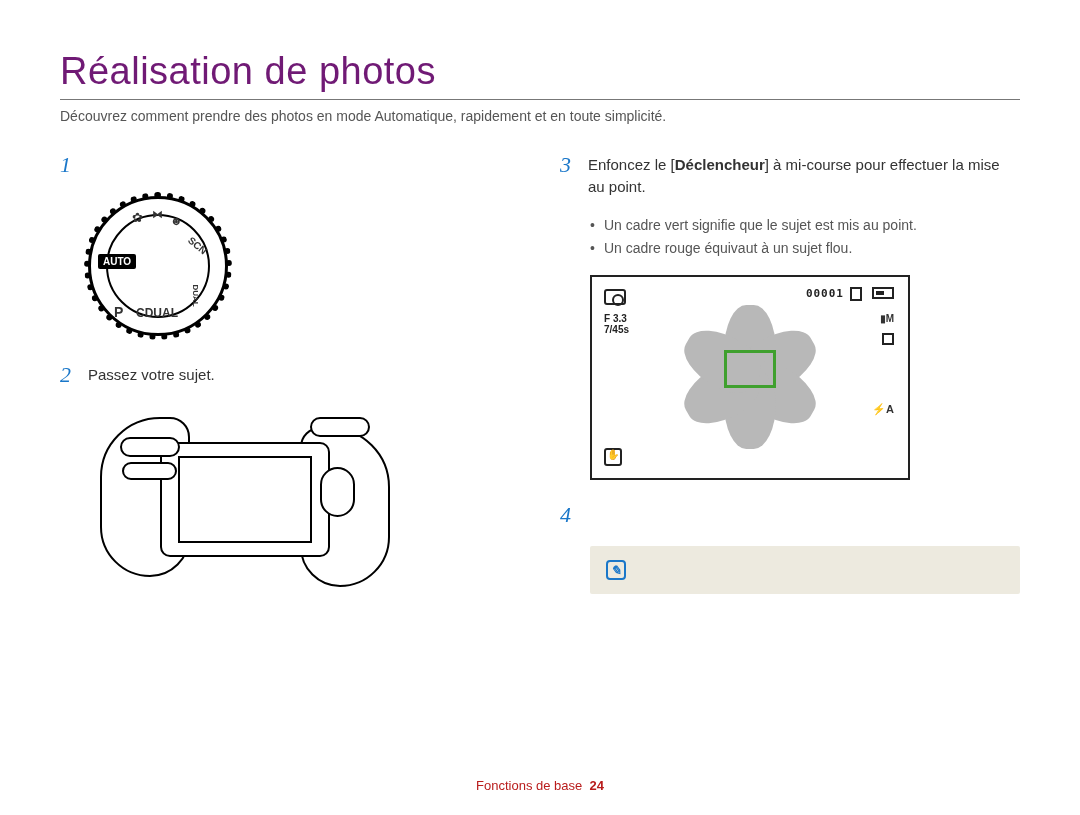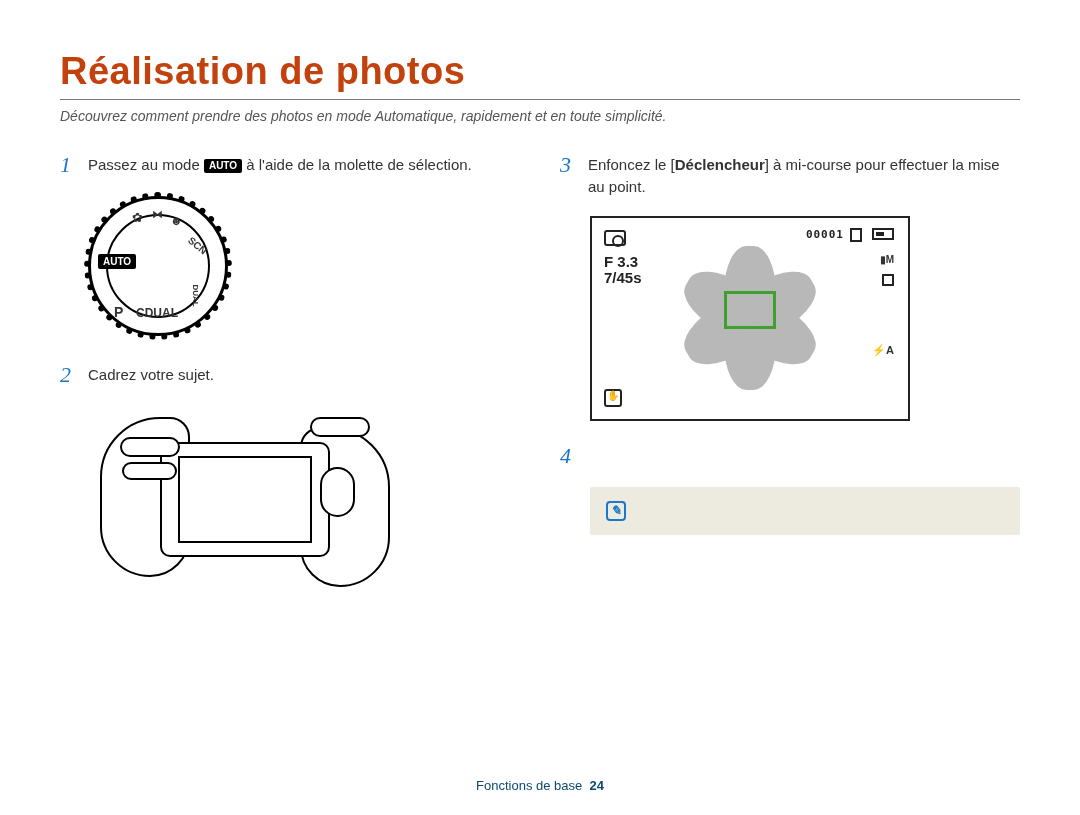--- a/index.html
+++ b/index.html
@@ -1,20 +1,20 @@
 <!DOCTYPE html>
 <html><head>
   <meta charset="utf-8">
   <style>
     * { box-sizing: border-box; margin: 0; padding: 0; }
     html, body { width: 1080px; height: 815px; background: #ffffff; font-family: "Helvetica Neue", Helvetica, Arial, sans-serif; color: #333; }
     .page { width: 1080px; height: 815px; position: relative; padding: 50px 60px 30px 60px; }
-    h1.title { font-size: 38px; font-weight: 700; color: #c2410c; letter-spacing: 0.5px; margin-bottom: 6px; }
+    h1.title { font-size: 38px; font-weight: 400; color: #701a75; letter-spacing: 0.5px; margin-bottom: 6px; }
     .hr { border-top: 1px solid #777; margin-bottom: 8px; }
-    .subtitle { font-size: 14px; color: #555; margin-bottom: 28px; font-style: italic; }
+    .subtitle { font-size: 14px; color: #555; margin-bottom: 28px; }
     .columns { display: flex; gap: 40px; }
     .col { flex: 1; }
     .step { display: flex; gap: 8px; margin-bottom: 18px; }
     .step-num { font-family: Georgia, "Times New Roman", serif; font-style: italic; font-size: 22px; color: #1a77c9; min-width: 20px; line-height: 1.2; }
     .step-text { font-size: 15px; color: #333; line-height: 1.45; padding-top: 2px; }
     .inline-badge { display: inline-block; background: #000; color: #fff; font-size: 10px; font-weight: bold; padding: 1px 5px; border-radius: 2px; vertical-align: middle; line-height: 1.2; }
     .bullets { margin-left: 30px; margin-top: 6px; margin-bottom: 16px; }
     .bullets li { font-size: 14px; color: #555; list-style: none; position: relative; padding-left: 14px; margin-bottom: 4px; line-height: 1.4; }
     .bullets li::before { content: "•"; position: absolute; left: 0; top: 0; }
 
@@ -40,21 +40,21 @@
     .hand-r { position: absolute; right: 0; top: 20px; width: 90px; height: 160px; border: 2px solid #000; border-radius: 20px 60px 50px 40px; background: #fff; }
     .finger-l1 { position: absolute; left: 20px; top: 30px; width: 60px; height: 20px; border: 2px solid #000; border-radius: 20px; background: #fff; }
     .finger-l2 { position: absolute; left: 22px; top: 55px; width: 55px; height: 18px; border: 2px solid #000; border-radius: 20px; background: #fff; }
     .finger-r1 { position: absolute; right: 20px; top: 10px; width: 60px; height: 20px; border: 2px solid #000; border-radius: 20px; background: #fff; }
     .thumb-r { position: absolute; right: 35px; top: 60px; width: 35px; height: 50px; border: 2px solid #000; border-radius: 20px; background: #fff; }
 
     
     .lcd-illust { width: 320px; height: 205px; border: 2px solid #222; position: relative; margin: 10px 0 22px 30px; background: #fff; }
     .lcd-cam-icon { position: absolute; left: 12px; top: 12px; width: 22px; height: 16px; border: 2px solid #222; border-radius: 3px; }
     .lcd-cam-icon::before { content:""; position:absolute; left:6px; top:3px; width:8px; height:8px; border:2px solid #222; border-radius:50%; }
-    .lcd-fnum { position: absolute; left: 12px; top: 36px; font-size: 15px; font-weight: bold; color:#222; line-height:1.1; }
+    .lcd-fnum { position: absolute; left: 12px; top: 36px; font-size: 10px; font-weight: bold; color:#222; line-height:1.1; }
     .lcd-counter { position: absolute; right: 64px; top: 10px; font-family: monospace; font-size: 11px; font-weight: bold; letter-spacing: 1px; color:#222; }
     .lcd-card { position: absolute; right: 46px; top: 10px; width: 12px; height: 14px; border: 2px solid #222; }
     .lcd-batt { position: absolute; right: 14px; top: 10px; width: 22px; height: 12px; border: 2px solid #222; }
     .lcd-batt::after { content:""; position:absolute; left:2px; top:2px; width:8px; height:4px; background:#222; }
     .lcd-size { position: absolute; right: 14px; top: 36px; font-size: 10px; font-weight: bold; }
     .lcd-q { position: absolute; right: 14px; top: 56px; width:12px; height:12px; border:2px solid #222; }
     .lcd-flash { position: absolute; right: 14px; top: 126px; font-size: 11px; font-weight: bold; }
     .lcd-hand { position: absolute; left: 12px; bottom: 12px; width: 18px; height: 18px; border: 2px solid #222; border-radius: 3px; }
     .lcd-hand::before { content:"✋"; font-size:10px; position:absolute; left:1px; top:-1px; }
     .flower { position: absolute; left: 50%; top: 50%; transform: translate(-50%,-50%); }
@@ -66,62 +66,57 @@
     .p5 { transform: translate(-50%,-90%) rotate(240deg); }
     .p6 { transform: translate(-50%,-90%) rotate(300deg); }
     .stem { position: absolute; left: 50%; top: 58%; width: 8px; height: 70px; background: #b8b8b8; transform: translateX(-50%); }
     .focus-box { position: absolute; left: 50%; top: 46%; transform: translate(-50%,-50%); width: 52px; height: 38px; border: 3px solid #3fa02e; }
 
     
     .tip-box { background: #edeadf; display: flex; gap: 12px; padding: 14px 16px; margin: 8px 0 0 30px; border-radius: 2px; }
     .tip-icon { width: 20px; height: 20px; border: 2px solid #1a77c9; border-radius: 4px; color: #1a77c9; font-size: 13px; font-weight: bold; display: flex; align-items: center; justify-content: center; font-style: italic; flex-shrink: 0; }
     .tip-text { font-size: 11.5px; color: #6a6a5f; line-height: 1.5; }
 
-    .footer { position: absolute; left: 0; right: 0; bottom: 22px; text-align: center; font-size: 13px; color: #0c4a6e; }
+    .footer { position: absolute; left: 0; right: 0; bottom: 22px; text-align: center; font-size: 13px; color: #b91c1c; }
     .footer .pg { font-weight: bold; }
   </style>
 </head>
 <body>
 
 <div class="page">
 
   <h1 class="title">Réalisation de photos</h1>
   <div class="hr"></div>
   <p class="subtitle">Découvrez comment prendre des photos en mode Automatique, rapidement et en toute simplicité.</p>
 
   <div class="columns">
 
     <div class="col">
 
       <div class="step">
         <div class="step-num">1</div>
-        <div class="step-text">
-          <span>Passez au mode </span>
-          <span class="inline-badge">AUTO</span>
-          <span> à l'aide de la molette de sélection.</span>
-        </div>
       </div>
 
       <div class="dial-illust">
         <div class="dial-bumps"></div>
         <div class="dial-outer"></div>
         <div class="dial-inner"></div>
         <div class="dial-auto">AUTO</div>
         <div class="dial-p">P</div>
         <div class="dial-flower">✿</div>
         <div class="dial-bolt">⧓</div>
         <div class="dial-face">☻</div>
         <div class="dial-scn">SCN</div>
         <div class="dial-dual">DUAL</div>
         <div class="dial-cdual">CDUAL</div>
       </div>
 
       <div class="step">
         <div class="step-num">2</div>
-        <div class="step-text">Cadrez votre sujet.</div>
+        <div class="step-text">Passez votre sujet.</div>
       </div>
 
       <div class="camera-illust">
         <div class="hand-l"></div>
         <div class="hand-r"></div>
         <div class="cam-body">
           <div class="cam-screen"></div>
         </div>
         <div class="finger-r1"></div>
         <div class="finger-l1"></div>
@@ -134,20 +129,22 @@
     <div class="col">
 
       <div class="step">
         <div class="step-num">3</div>
         <div class="step-text">
           <span>Enfoncez le [</span><b>Déclencheur</b><span>] à mi-course pour effectuer la mise au point.</span>
         </div>
       </div>
 
       <ul class="bullets">
+        <li>Un cadre vert signifie que le sujet est mis au point.</li>
+        <li>Un cadre rouge équivaut à un sujet flou.</li>
       </ul>
 
       <div class="lcd-illust">
         <div class="lcd-cam-icon"></div>
         <div class="lcd-fnum">
           <span>F 3.3</span><br>
           <span>7/45s</span>
         </div>
         <div class="lcd-counter">00001</div>
         <div class="lcd-card"></div>

